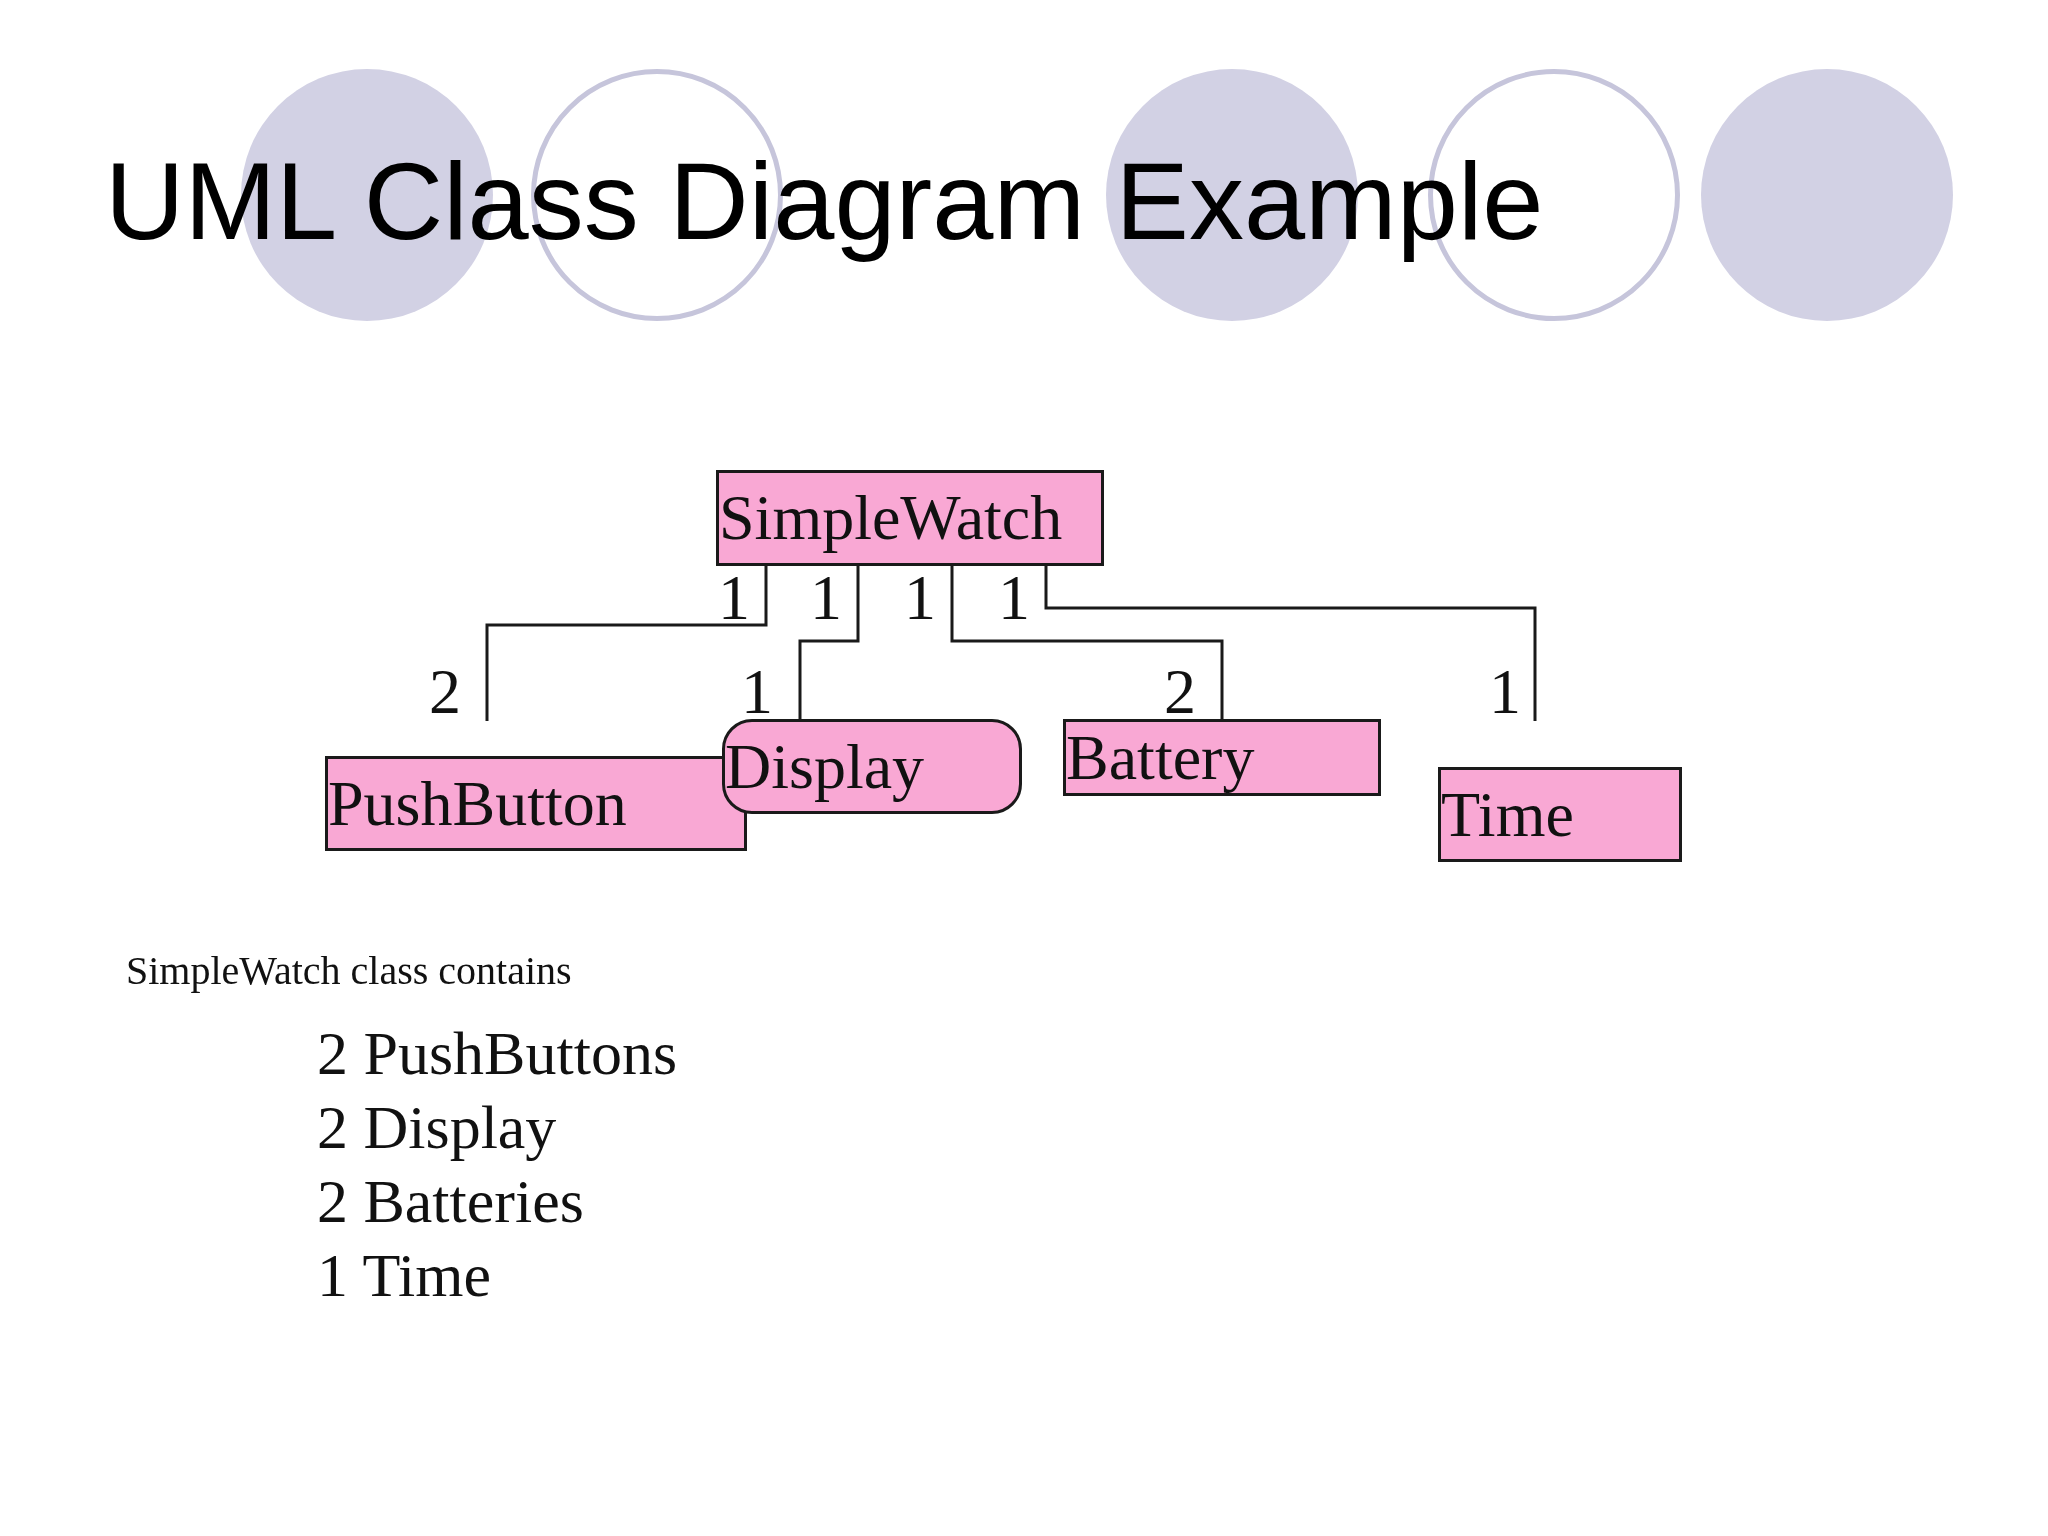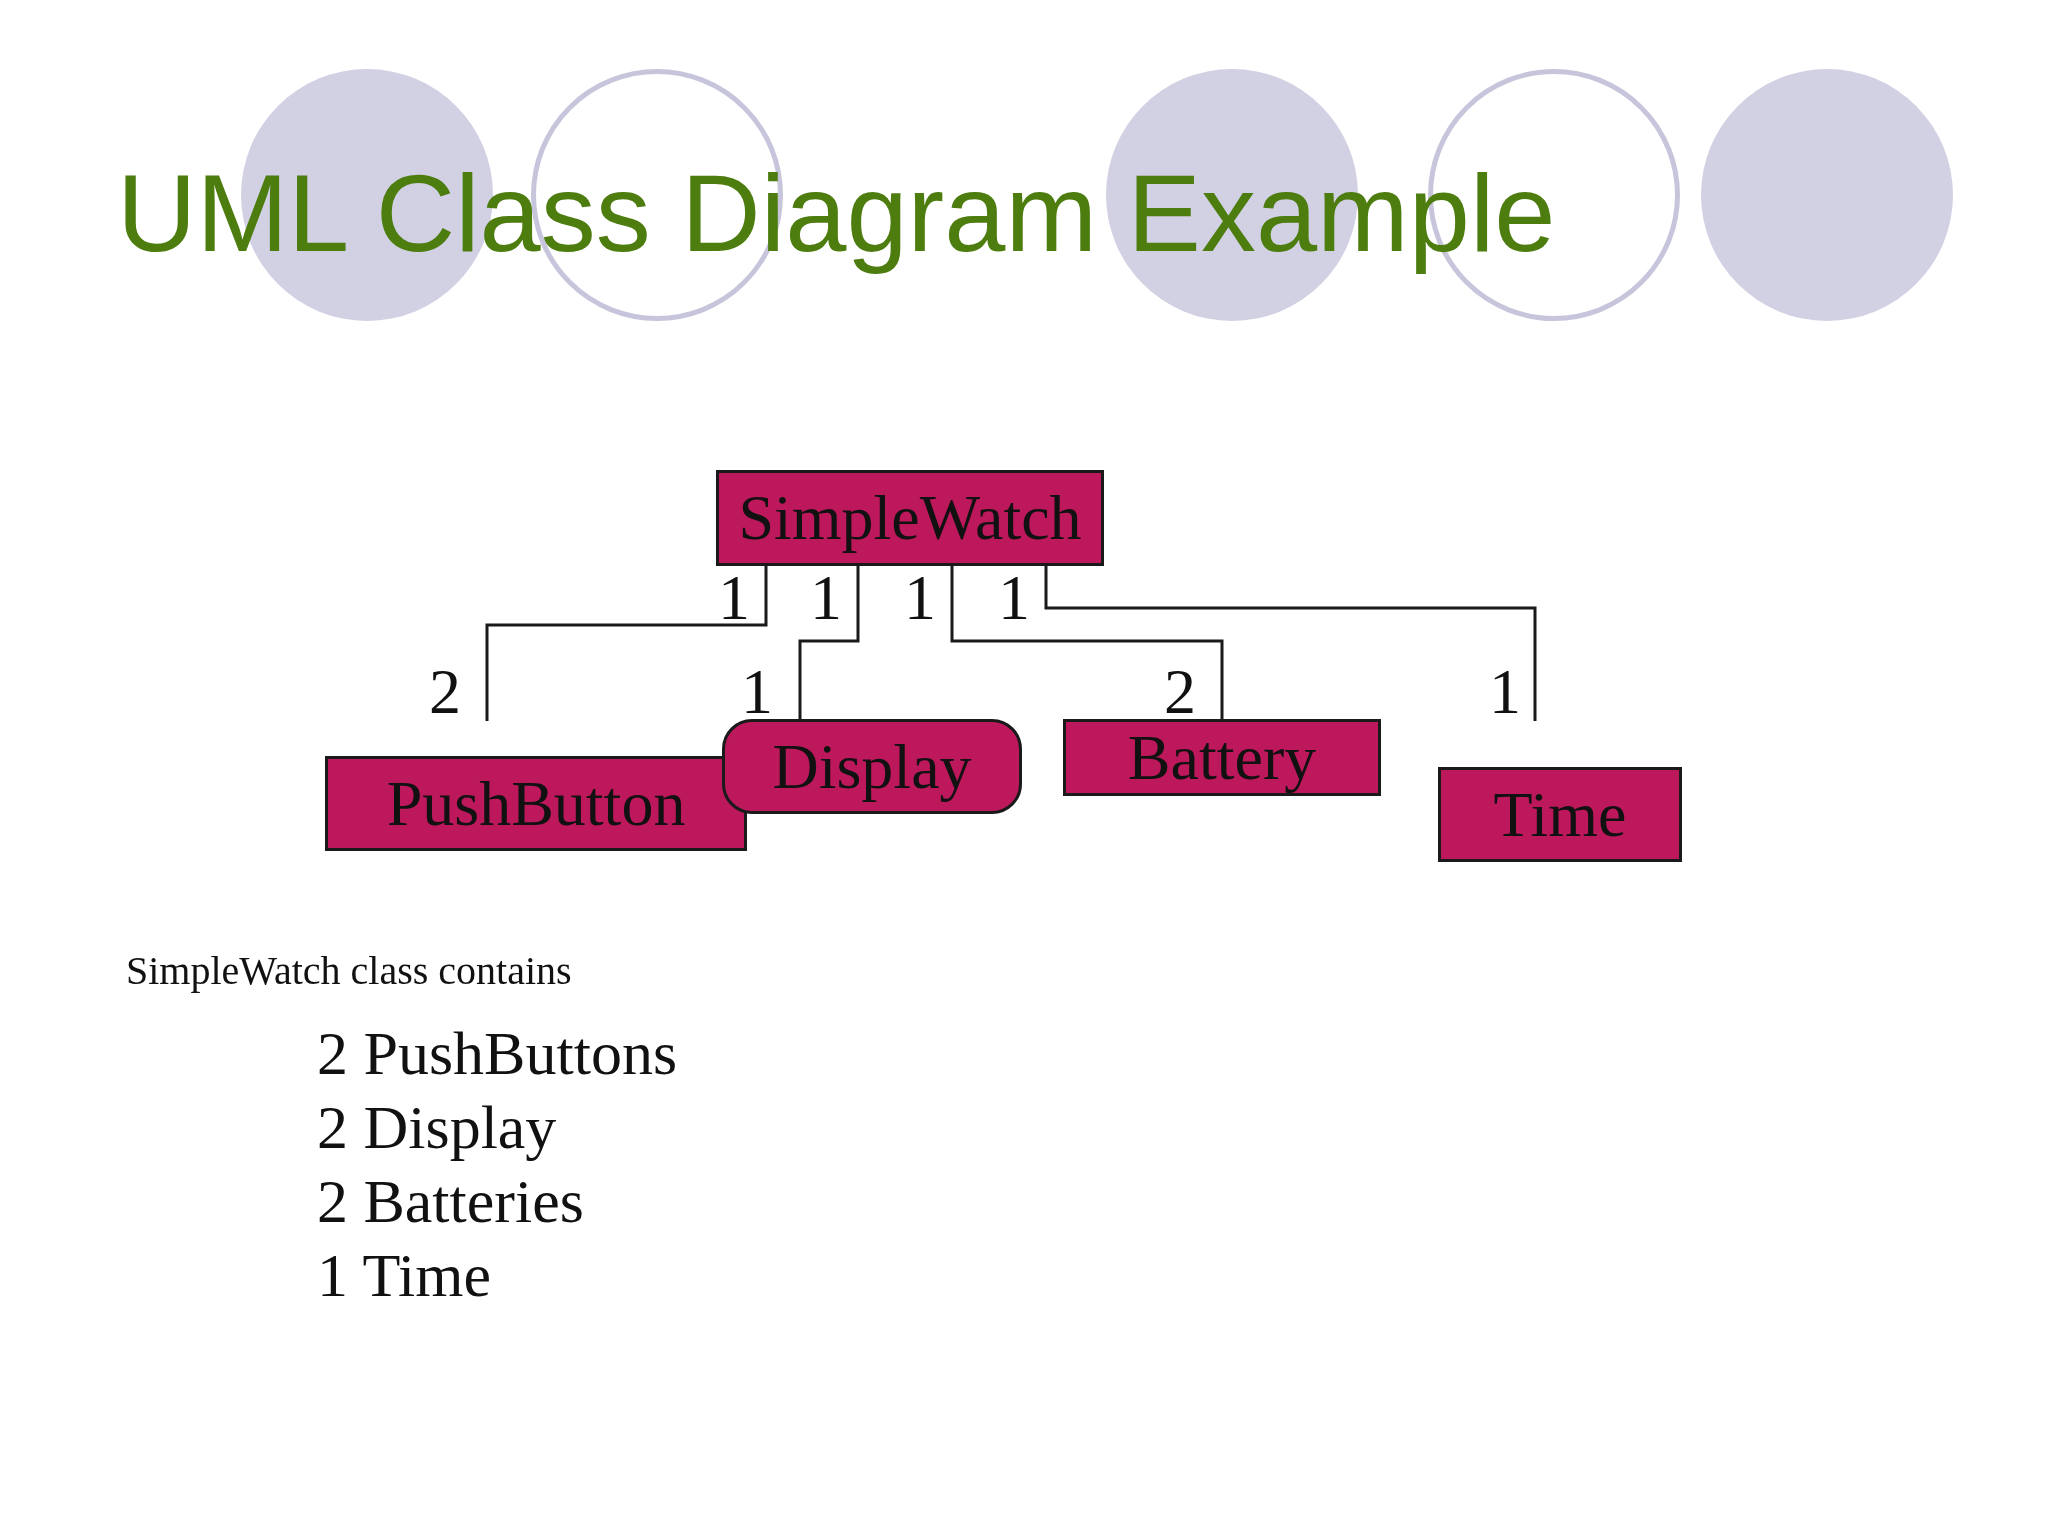--- a/index.html
+++ b/index.html
@@ -23,27 +23,27 @@
   .c1{left:241px;}
   .c2{left:531px;}
   .c3{left:1106px;}
   .c4{left:1428px;}
   .c5{left:1701px;}
 
   
   .title{
     position:absolute;
     left:105px;top:146px;
-    margin:12px;
+    margin:0;
     font-family:"Liberation Sans", sans-serif;
     font-weight:400;
     font-size:110px;
     line-height:1;
     letter-spacing:0px;
-    color:#4d7c0f;
+    color:#000000;
     white-space:nowrap;
     z-index:3;
   }
 
   
   .connectors{
     position:absolute;left:0;top:0;
     width:2048px;height:1536px;
     z-index:1;
   }
@@ -51,24 +51,23 @@
     fill:none;
     stroke:#1a1a1a;
     stroke-width:3;
   }
 
   
   .uml-box{
     position:absolute;
     box-sizing:border-box;
     border:3px solid #1a1a1a;
-    background:#be185d;
+    background:#f9a8d4;
     display:flex;
     align-items:center;
-    justify-content:center;
     font-size:64px;
     line-height:1;
     z-index:2;
   }
   .box-root{left:716px;top:470px;width:388px;height:96px;}
   .box-pushbutton{left:325px;top:756px;width:422px;height:95px;}
   .box-display{left:722px;top:719px;width:300px;height:95px;border-radius:30px;}
   .box-battery{left:1063px;top:719px;width:318px;height:77px;}
   .box-time{left:1438px;top:719px;width:244px;height:95px;margin-top:48px;}
 

